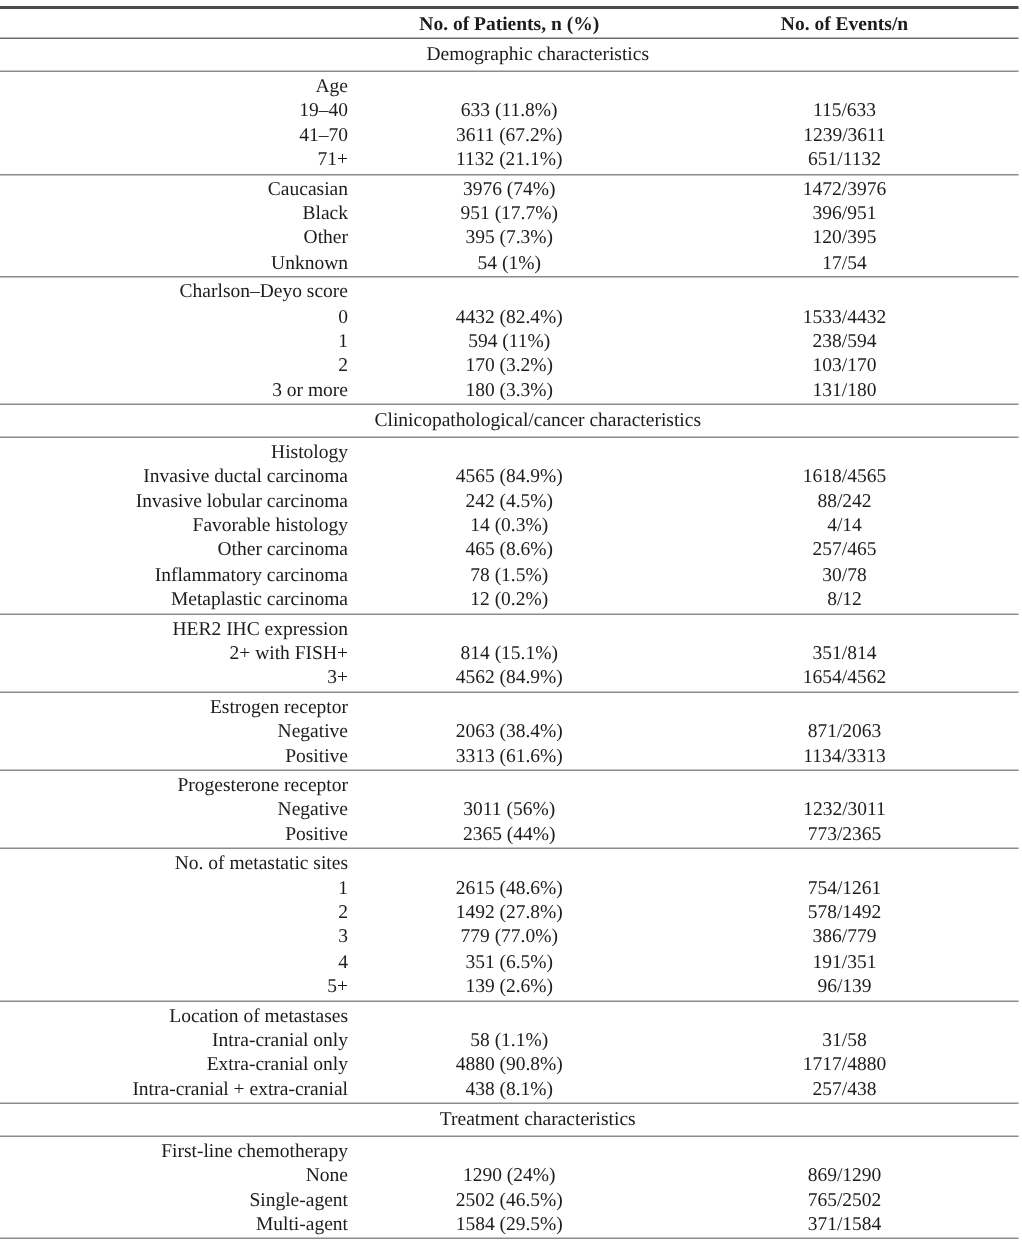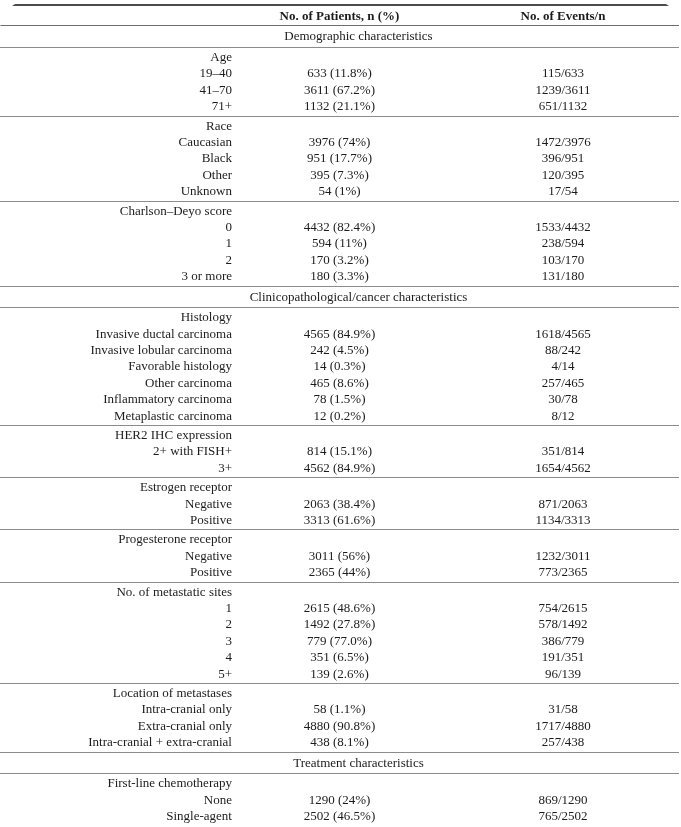--- a/index.html
+++ b/index.html
@@ -8,21 +8,20 @@
     background: #ffffff;
     font-family: "Liberation Serif", "DejaVu Serif", serif;
     font-size: 13px;
     color: #1c1c1c;
   }
   .page {
     width: 681px;
     height: 827px;
     overflow: hidden;
     background: #ffffff;
-    border-radius: 30px;
   }
   .char-table {
     width: 679px;
     margin-top: 4px;
     border-top: 2px solid #4c4c4c;
   }
   .row { display: flex; }
   .cell {
     text-align: center;
     line-height: 16.4px;
@@ -79,25 +78,20 @@
             <div class="cell c3">1239/3611</div>
           </div>
           <div class="row">
             <div class="cell c1">71+</div>
             <div class="cell c2">1132 (21.1%)</div>
             <div class="cell c3">651/1132</div>
           </div>
         </div>
         <div class="section">
           <div class="row">
-            <div class="cell c1">Race</div>
-            <div class="cell c2"></div>
-            <div class="cell c3"></div>
-          </div>
-          <div class="row">
             <div class="cell c1">Caucasian</div>
             <div class="cell c2">3976 (74%)</div>
             <div class="cell c3">1472/3976</div>
           </div>
           <div class="row">
             <div class="cell c1">Black</div>
             <div class="cell c2">951 (17.7%)</div>
             <div class="cell c3">396/951</div>
           </div>
           <div class="row">
@@ -231,21 +225,21 @@
         </div>
         <div class="section">
           <div class="row">
             <div class="cell c1">No. of metastatic sites</div>
             <div class="cell c2"></div>
             <div class="cell c3"></div>
           </div>
           <div class="row">
             <div class="cell c1">1</div>
             <div class="cell c2">2615 (48.6%)</div>
-            <div class="cell c3">754/2615</div>
+            <div class="cell c3">754/1261</div>
           </div>
           <div class="row">
             <div class="cell c1">2</div>
             <div class="cell c2">1492 (27.8%)</div>
             <div class="cell c3">578/1492</div>
           </div>
           <div class="row">
             <div class="cell c1">3</div>
             <div class="cell c2">779 (77.0%)</div>
             <div class="cell c3">386/779</div>

